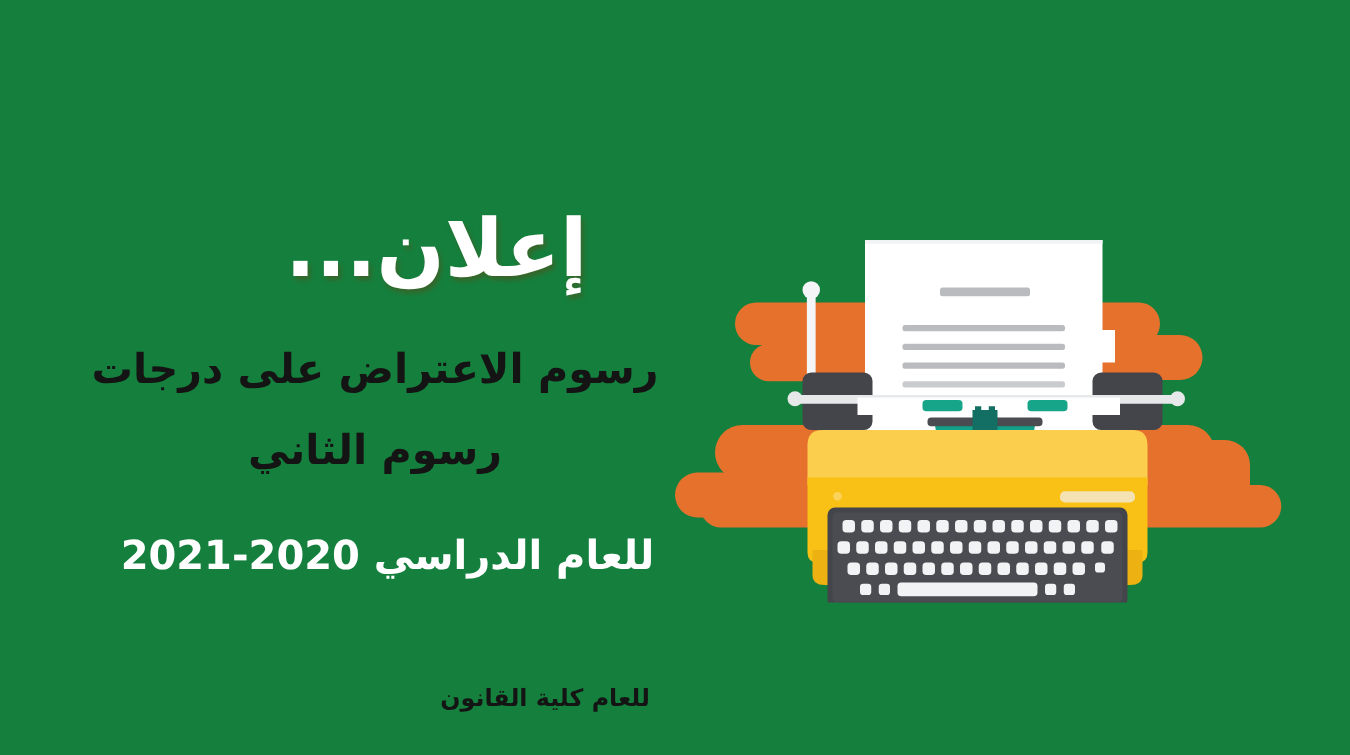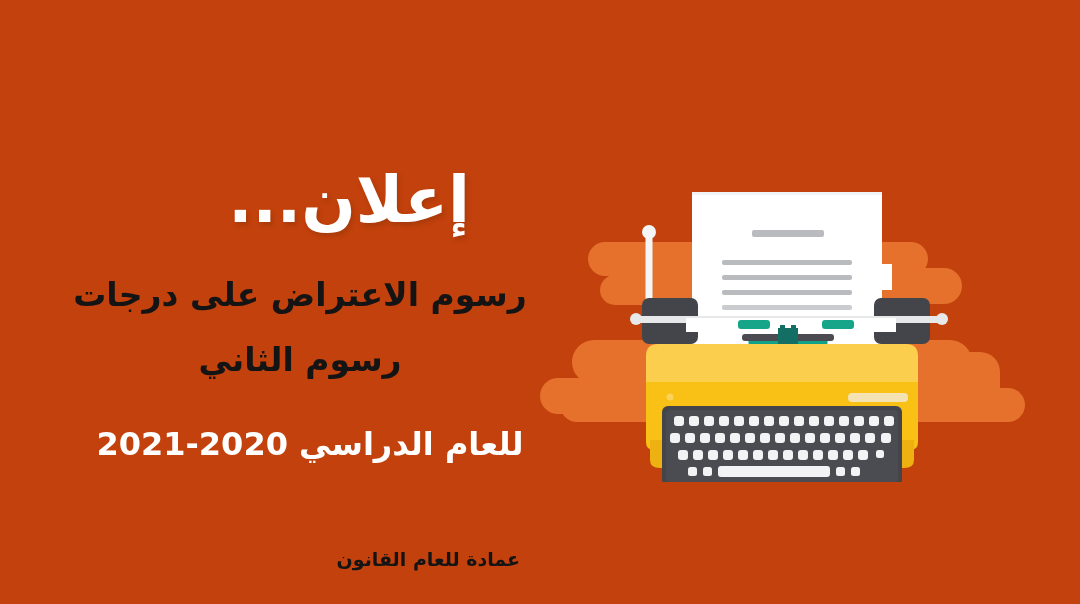--- a/index.html
+++ b/index.html
@@ -9,21 +9,21 @@
     width:1080px;
     height:604px;
     overflow:hidden;
     font-family:"DejaVu Sans", sans-serif;
   }
 
   #slide {
     position:relative;
     width:1080px;
     height:604px;
-    background:#c2410c;
+    background:#15803d;
     overflow:hidden;
   }
 
   
   .blob {
     position:absolute;
     background:#E5712D;
     border-radius:24px;
     pointer-events:none;
   }
@@ -238,16 +238,16 @@
 
   <div class="text-col">
     <div class="headline">إعلان...</div>
 
     <div class="subline l1">رسوم  الاعتراض على درجات</div>
 
     <div class="subline l2">رسوم الثاني</div>
 
     <div class="year">للعام الدراسي 2020-2021</div>
 
-    <div class="footer">عمادة للعام القانون</div>
+    <div class="footer">للعام كلية القانون</div>
   </div>
 
 </div>
 
 </body></html>

